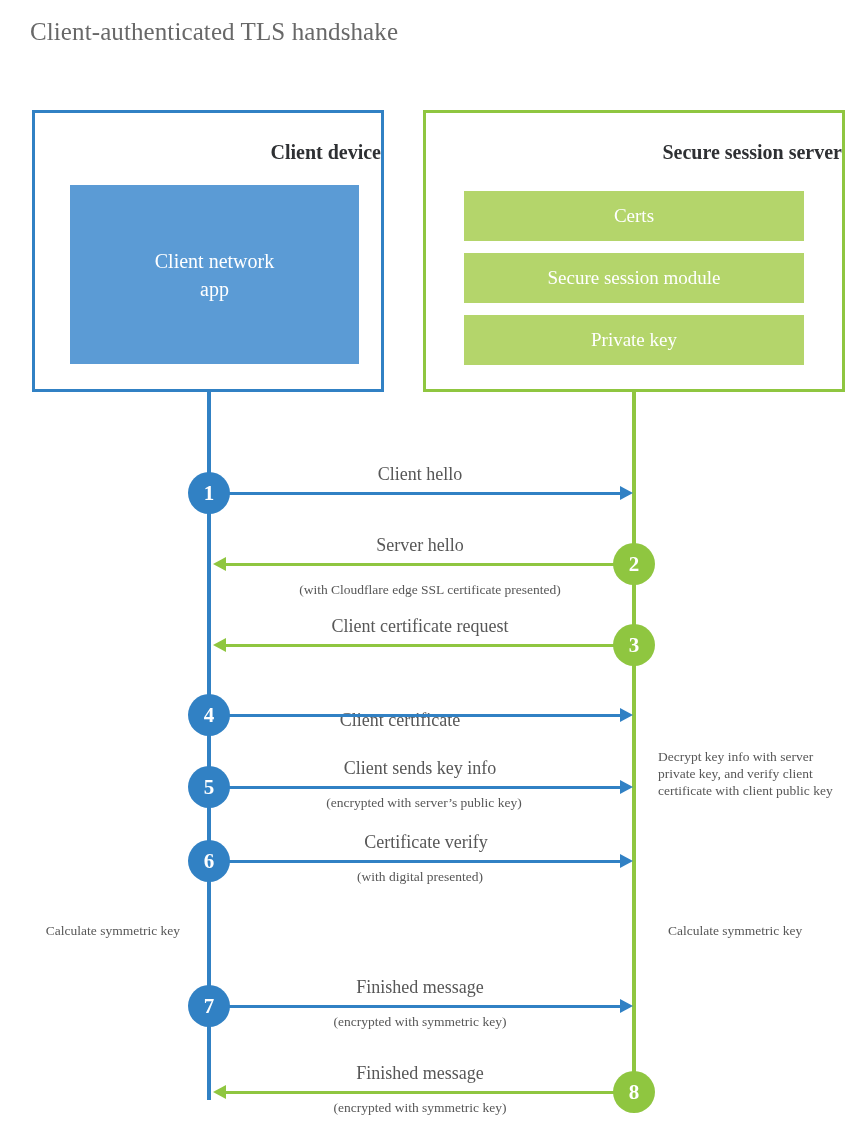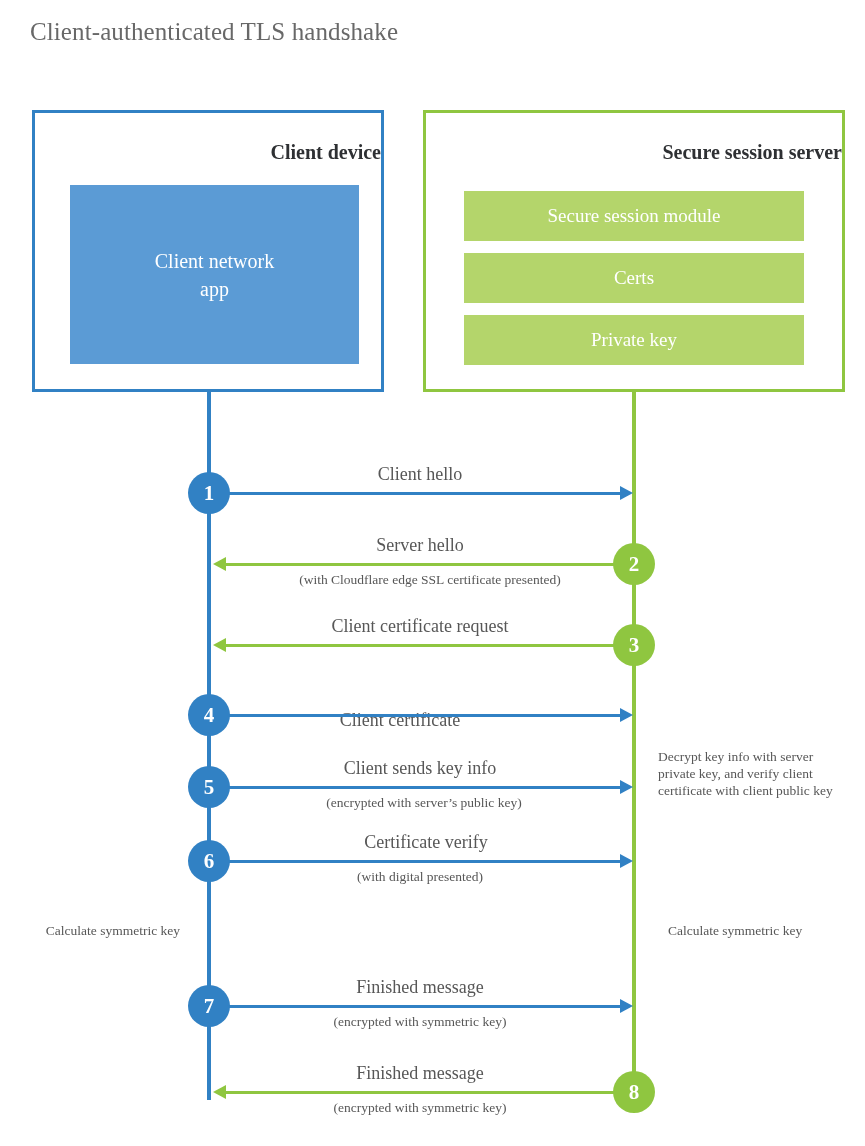--- a/index.html
+++ b/index.html
@@ -216,41 +216,41 @@
       <div class="app-label">
         <span>Client network</span><br>
         <span>app</span>
       </div>
     </div>
   </div>
 
   <div class="endpoint-box" id="server-box">
     <div class="box-title">Secure session server</div>
     <div class="server-rows">
+      <div class="server-row">Certs</div>
       <div class="server-row">Secure session module</div>
-      <div class="server-row">Certs</div>
       <div class="server-row">Private key</div>
     </div>
   </div>
 
   <div class="lifeline" id="client-lifeline"></div>
   <div class="lifeline" id="server-lifeline"></div>
 
   <div class="msg" style="top:493px;">
     <div class="msg-label" style="left:420px;">Client hello</div>
     <div class="shaft blue" style="left:209px; width:411px;"></div>
     <div class="head right blue" style="left:620px;"></div>
     <div class="badge blue">1</div>
   </div>
 
   <div class="msg" style="top:564px;">
     <div class="msg-label" style="left:420px;">Server hello</div>
     <div class="shaft green" style="left:226px; width:408px;"></div>
     <div class="head left green" style="left:213px;"></div>
-    <div class="msg-sublabel" style="left:430px;">(with Cloudflare edge SSL certificate presented)</div>
+    <div class="msg-sublabel" style="left:430px;margin-top:10px;">(with Cloudflare edge SSL certificate presented)</div>
     <div class="badge green">2</div>
   </div>
 
   <div class="msg" style="top:645px;">
     <div class="msg-label" style="left:420px;">Client certificate request</div>
     <div class="shaft green" style="left:226px; width:408px;"></div>
     <div class="head left green" style="left:213px;"></div>
     <div class="badge green">3</div>
   </div>
 

